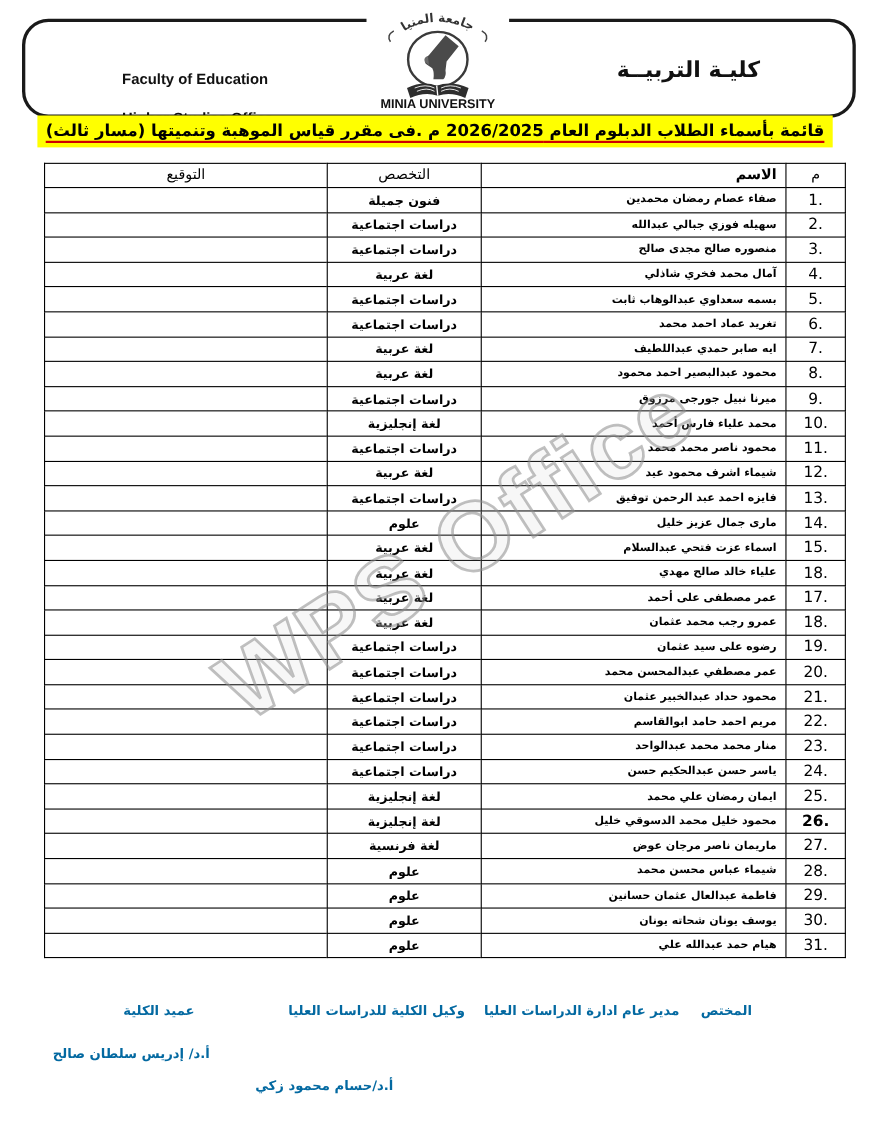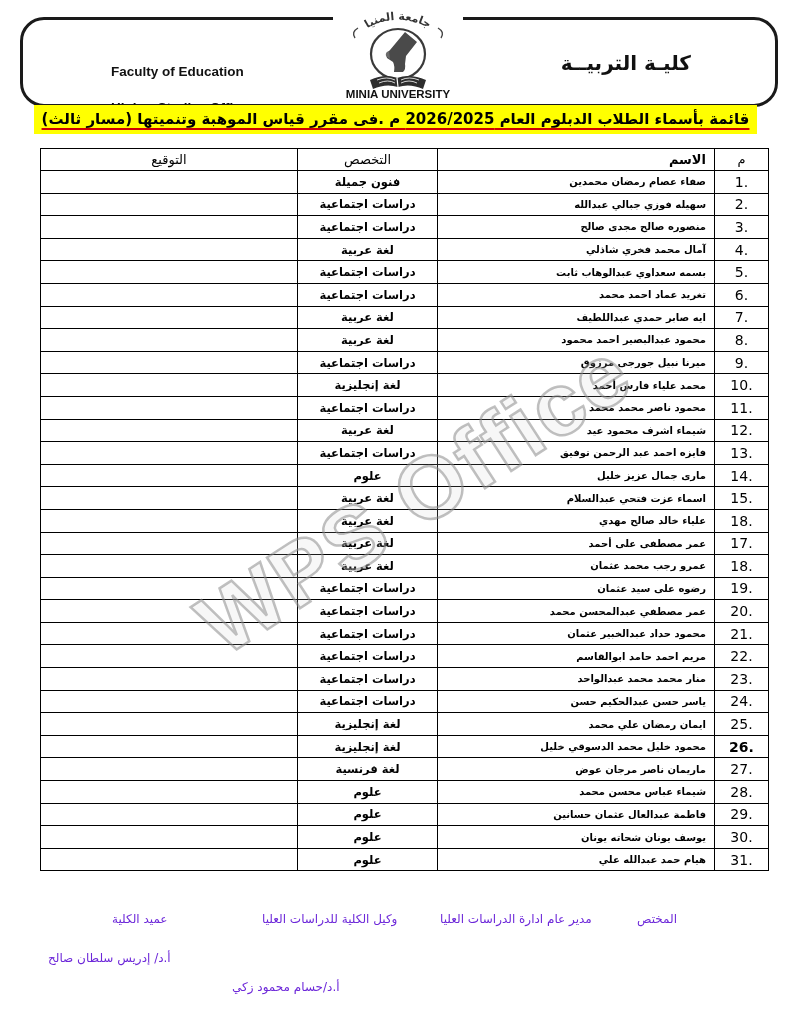--- a/index.html
+++ b/index.html
@@ -46,21 +46,21 @@
   .watermark{
     position:absolute;left:175px;top:455px;width:460px;height:120px;
     transform:rotate(-33deg);transform-origin:50% 50%;
     font-family:"Liberation Sans","DejaVu Sans",sans-serif;
     font-size:88px;font-weight:bold;letter-spacing:2px;
     color:rgba(200,200,200,0.14);
     -webkit-text-stroke:2.5px rgba(140,140,140,0.55);
     pointer-events:none;z-index:5;white-space:nowrap;
   }
   
-  .foot{position:absolute;direction:rtl;font-weight:normal;font-size:12px;color:#6d28d9;white-space:nowrap;}
+  .foot{position:absolute;direction:rtl;font-weight:bold;font-size:12px;color:#0369a1;white-space:nowrap;}
 </style>
 </head>
 <body>
 
 <div class="header-box">
   <div class="hdr-en l1">Faculty of Education</div>
   <div class="hdr-en l2">Higher Studies Office</div>
   <div class="hdr-ar r1">كليـة التربيــة</div>
   <div class="hdr-ar r2">مكتب الدراسات العليا</div>
 </div>

